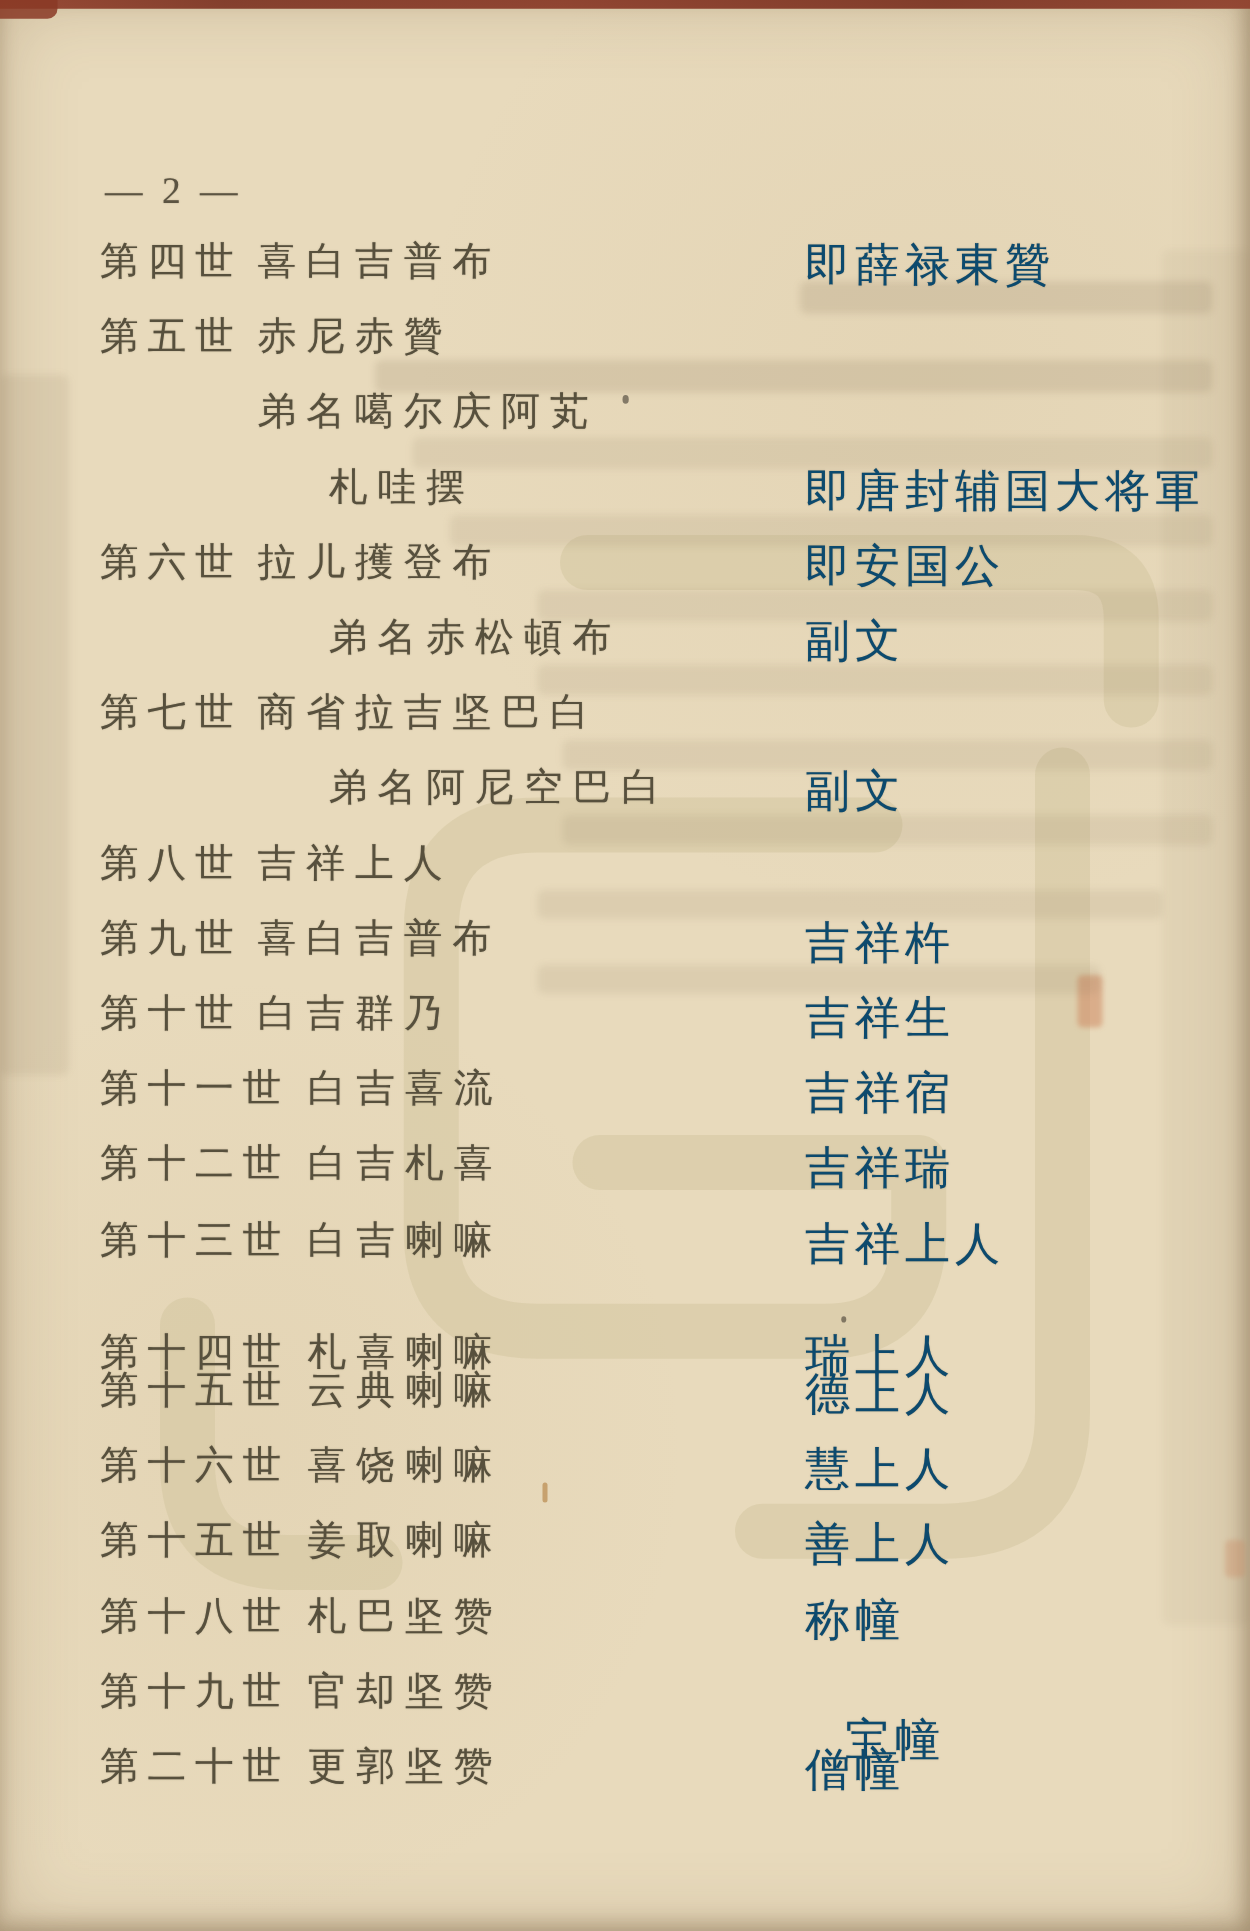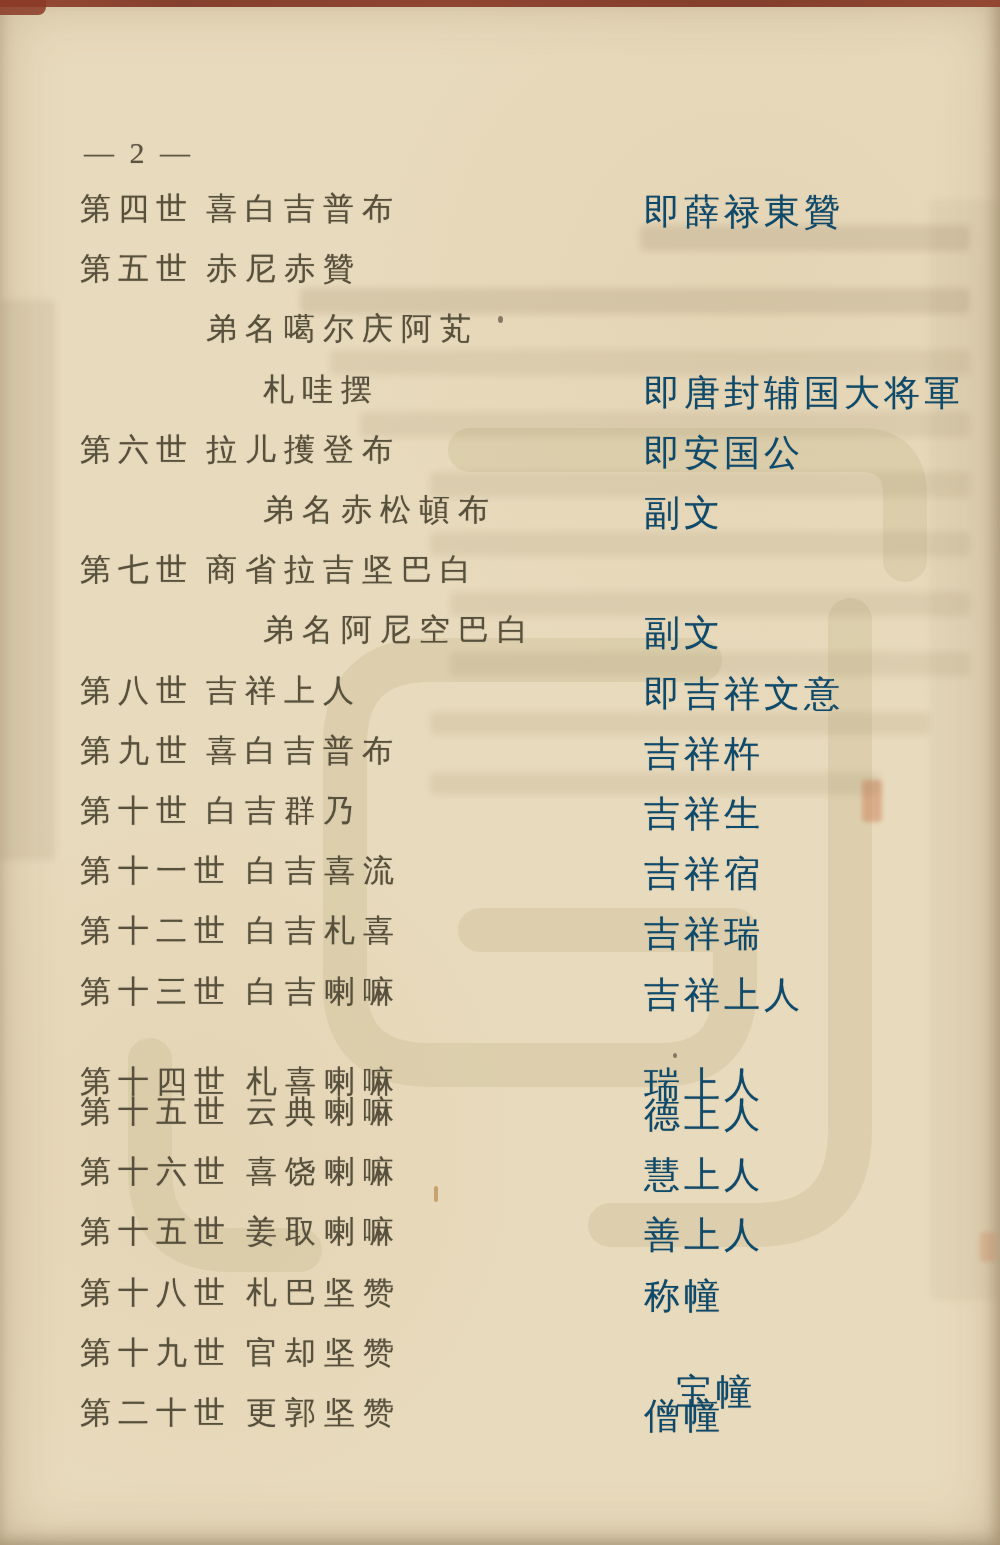--- a/index.html
+++ b/index.html
@@ -122,21 +122,20 @@
         <span class="ordinal" style="left: 80px;">第七世</span>
         <span class="tname" style="left: 206px;">商省拉吉坚巴白</span>
       </div>
       <div class="row-line" style="top: 609px; left: 0px; width: 1000px;">
         <span class="tname" style="left: 263px;">弟名阿尼空巴白</span>
         <span class="tnote" style="left: 644px;">副文</span>
       </div>
       <div class="row-line" style="top: 670px; left: 0px; width: 800px;">
         <span class="ordinal" style="left: 80px;">第八世</span>
         <span class="tname" style="left: 206px;">吉祥上人</span>
-        <span class="tnote" style="left: 644px;">即吉祥文意</span>
       </div>
       <div class="row-line" style="top: 730px; left: 0px; width: 1000px;">
         <span class="ordinal" style="left: 80px;">第九世</span>
         <span class="tname" style="left: 206px;">喜白吉普布</span>
         <span class="tnote" style="left: 644px;">吉祥杵</span>
       </div>
       <div class="row-line" style="top: 790px; left: 0px; width: 1000px;">
         <span class="ordinal" style="left: 80px;">第十世</span>
         <span class="tname" style="left: 206px;">白吉群乃</span>
         <span class="tnote" style="left: 644px;">吉祥生</span>

